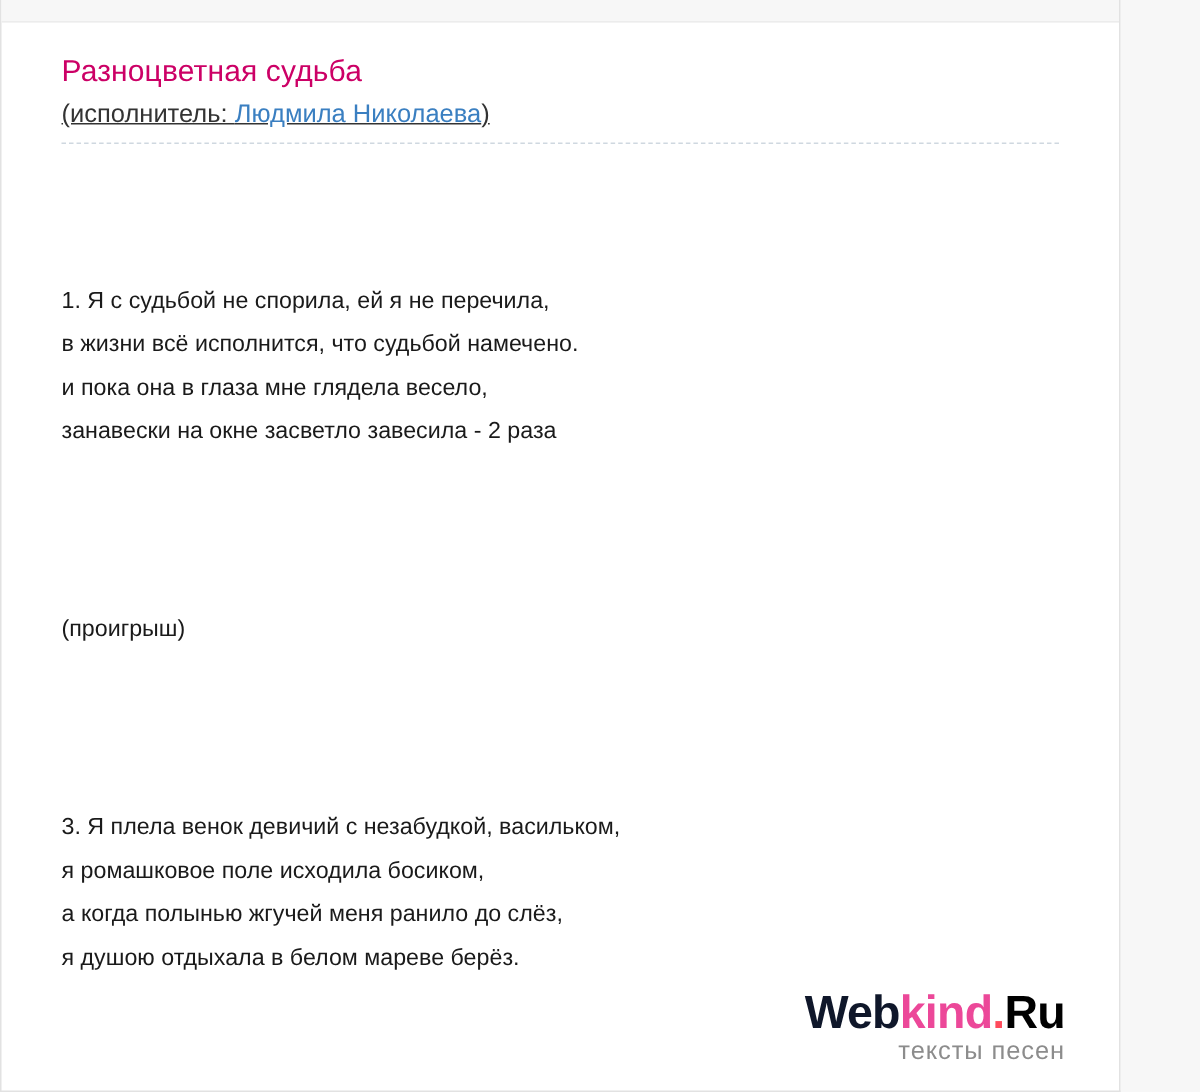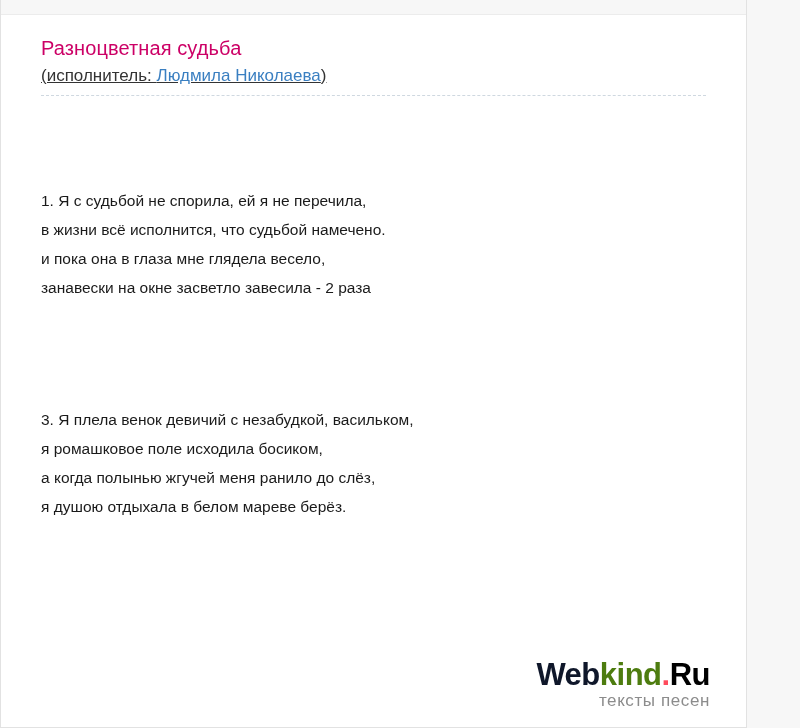--- a/index.html
+++ b/index.html
@@ -72,21 +72,21 @@
   }
   .logo .mark {
     font-size: 31px;
     font-weight: bold;
     letter-spacing: -0.5px;
   }
   .logo .mark .web {
     color: #0f172a;
   }
   .logo .mark .kind {
-    color: #4d7c0f;
+    color: #ec4899;
     text-align: center;
   }
   .logo .mark .dot {
     color: #ff4b5c;
   }
   .logo .mark .ru {
     color: #000000;
   }
   .logo .tagline {
     margin-top: 2px;
@@ -104,20 +104,21 @@
   <div class="content">
     <h1 class="song-title">Разноцветная судьба</h1>
 
     <div class="performer-line"><span>(исполнитель: </span><a class="performer" href="#">Людмила Николаева</a><span>)</span></div>
 
     <div class="lyrics">
       <p class="verse">1. Я с судьбой не спорила, ей я не перечила,
 в жизни всё исполнится, что судьбой намечено.
 и пока она в глаза мне глядела весело,
 занавески на окне засветло завесила - 2 раза</p>
+      <p class="verse">(проигрыш)</p>
       <p class="verse">3. Я плела венок девичий с незабудкой, васильком,
 я ромашковое поле исходила босиком,
 а когда полынью жгучей меня ранило до слёз,
 я душою отдыхала в белом мареве берёз.</p>
       
     </div>
   </div>
 
   <div class="logo">
     <div class="mark"><span class="web">Web</span><span class="kind">kind</span><span class="dot">.</span><span class="ru">Ru</span></div>

